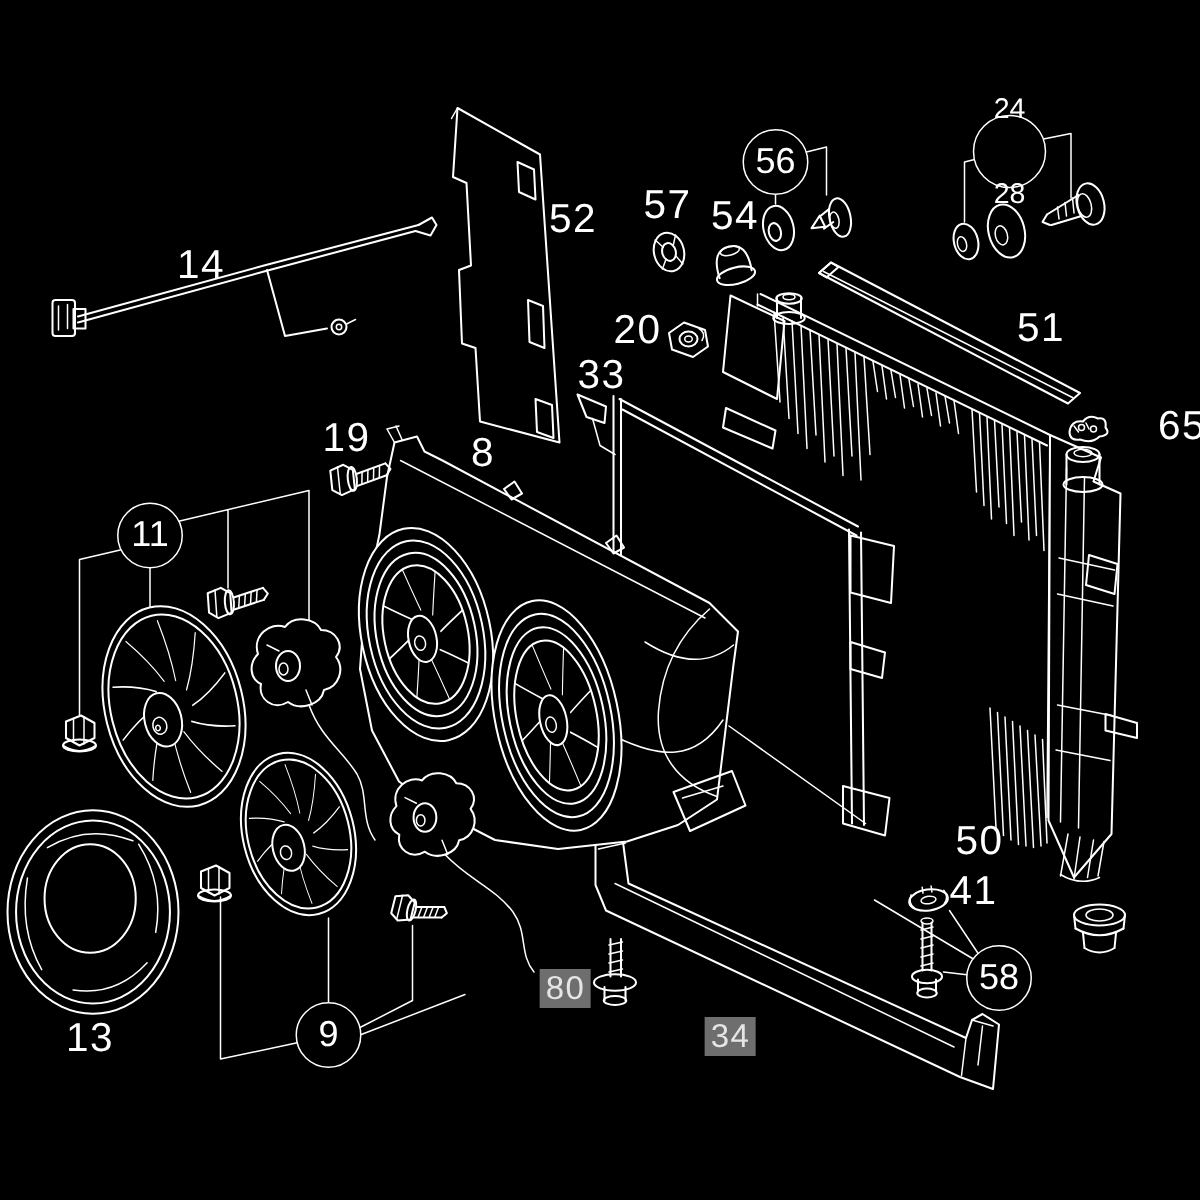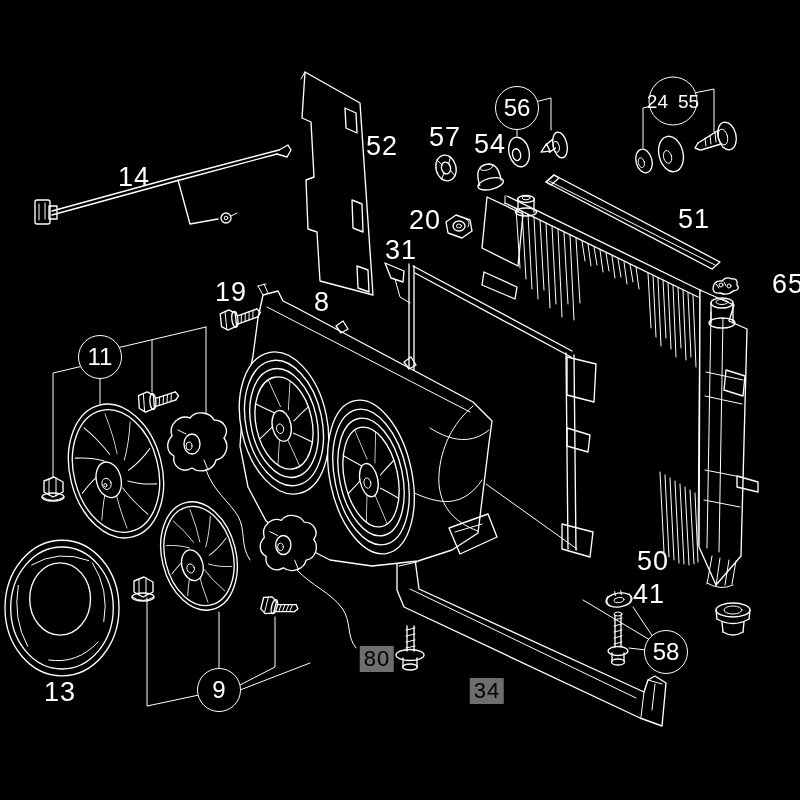--- a/index.html
+++ b/index.html
@@ -7,23 +7,23 @@
          font-family:"Liberation Sans",sans-serif;}
   .stage svg{position:absolute;left:0;top:0;}
   .st{stroke:#ffffff;fill:none;stroke-width:1.35;stroke-linecap:round;stroke-linejoin:round;vector-effect:non-scaling-stroke;}
   .thin{stroke-width:1;}
   .bf{fill:#000000;}
   .labels{position:absolute;left:0;top:0;width:800px;height:800px;}
   .label{position:absolute;transform:translate(-50%,-50%);color:#fff;font-size:27px;
          letter-spacing:1px;white-space:nowrap;line-height:1;}
   .label.circled{width:42px;height:42px;border:1.7px solid #fff;border-radius:50%;
          background:#000;display:flex;align-items:center;justify-content:center;font-size:24px;letter-spacing:0;}
-  .label.pair{width:47px;height:47px;flex-direction:row;font-size:19px;gap:5px;}
+  .label.pair{width:47px;height:47px;flex-direction:column;font-size:19px;gap:19px;}
   .pair-divider{width:13px;height:2px;background:#fff;}
-  .label.boxed{background:#6e6e6e;color:#000000;font-size:22px;padding:2px 4px;letter-spacing:1px;}
+  .label.boxed{background:#6e6e6e;color:#e5e5e5;font-size:22px;padding:2px 4px;letter-spacing:1px;}
 </style>
 </head>
 <body>
 
 <div class="stage">
 <svg width="800" height="800" viewBox="0 0 800 800">
   <defs>
     <path id="blade" d="M16,2 Q32,-2 50,-12"></path>
     <path id="blade2" d="M14,0 Q24,-4 38,-9"></path>
     <g id="nut">
@@ -380,26 +380,26 @@
 
 <div class="labels">
   <div class="label" style="left:134px;top:177px">14</div>
   <div class="label" style="left:382px;top:146px">52</div>
   <div class="label" style="left:445px;top:137px">57</div>
   <div class="label" style="left:490px;top:144px">54</div>
   <div class="label circled" style="left:517px;top:108px">56</div>
   <div class="label circled pair" style="left:673px;top:101px">
     <span>24</span>
     <span class="pair-divider"></span>
-    <span>55</span>
+    <span>28</span>
   </div>
   <div class="label" style="left:694px;top:219px">51</div>
   <div class="label" style="left:788px;top:284px">65</div>
   <div class="label" style="left:425px;top:220px">20</div>
-  <div class="label" style="left:401px;top:250px">31</div>
+  <div class="label" style="left:401px;top:250px">33</div>
   <div class="label" style="left:231px;top:292px">19</div>
   <div class="label" style="left:322px;top:302px">8</div>
   <div class="label circled" style="left:100px;top:357px">11</div>
   <div class="label" style="left:60px;top:692px">13</div>
   <div class="label circled" style="left:219px;top:690px">9</div>
   <div class="label" style="left:653px;top:561px">50</div>
   <div class="label" style="left:649px;top:594px">41</div>
   <div class="label circled" style="left:666px;top:652px">58</div>
   <div class="label boxed" style="left:377px;top:659px">80</div>
   <div class="label boxed" style="left:487px;top:691px">34</div>

